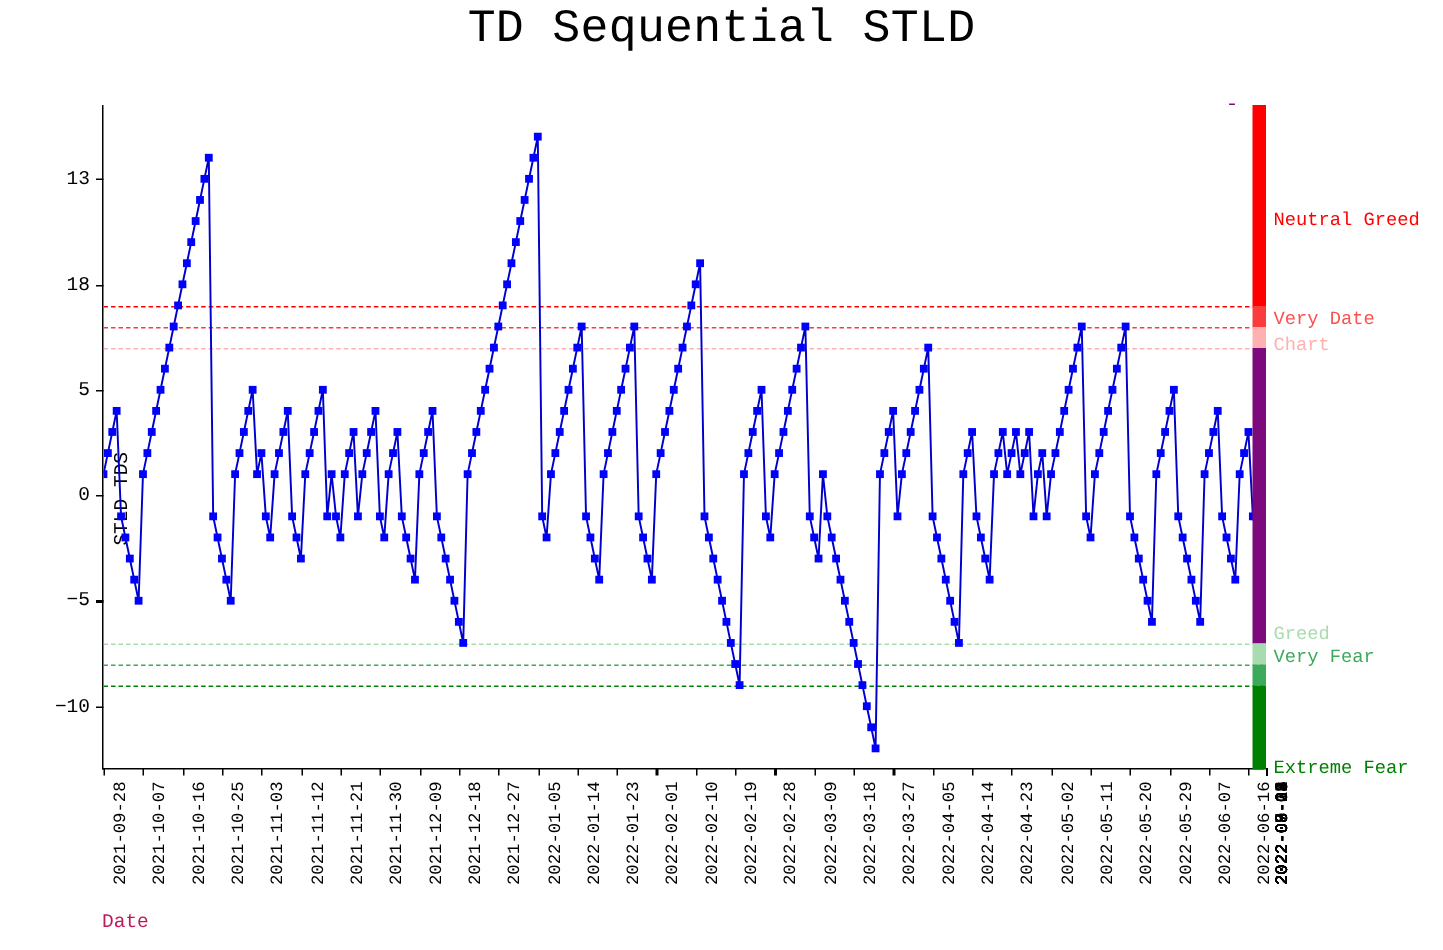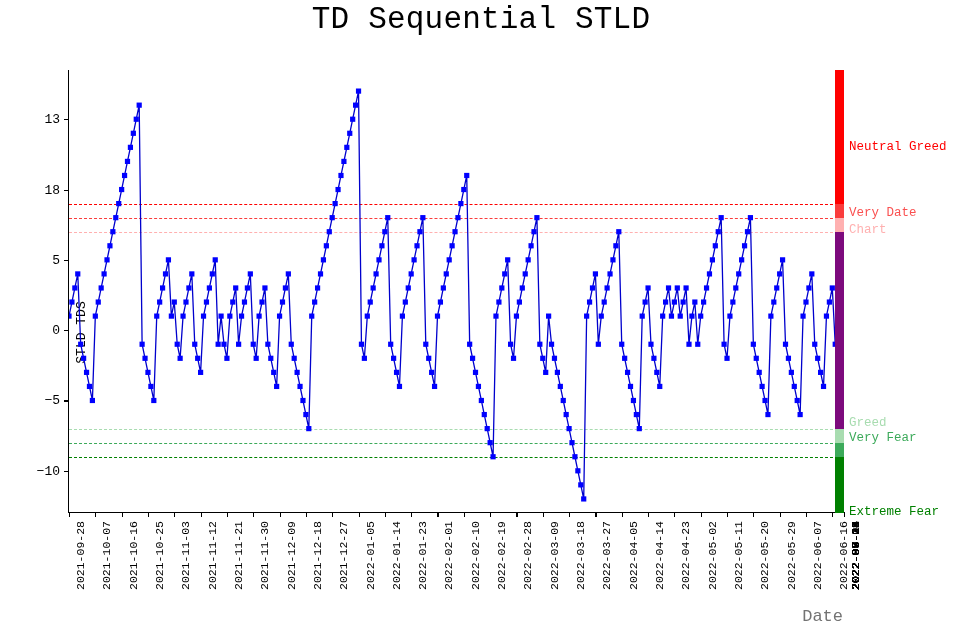--- a/index.html
+++ b/index.html
@@ -29,22 +29,22 @@
   .ytickmark{position:absolute;right:100%;width:5px;height:1.1px;background:#000;}
 
   
   .xtickmark{position:absolute;top:100%;width:1.1px;height:5px;background:#000;}
   .xtick{
     position:absolute;top:100%;margin-top:9px;
     font-size:11.5px;color:#000;white-space:nowrap;
     transform-origin:left top;transform:rotate(-90deg) translateX(-100%);
   }
   .xlabel{
-    position:absolute;left:68px;top:607px;width:775px;text-align:right;
-    font-size:17px;color:#737373;
+    position:absolute;left:68px;top:607px;width:775px;text-align:left;
+    font-size:13px;color:#be185d;
   }
 
   
   .hline{position:absolute;left:0;width:100%;height:0;border-top-width:1.6px;border-top-style:dashed;}
 
   
   .annot{position:absolute;top:68px;font-size:17px;white-space:nowrap;}
   .annot-main{left:476px;color:#000;}
   .annot-state{left:756px;color:#7d0a7d;}
 

